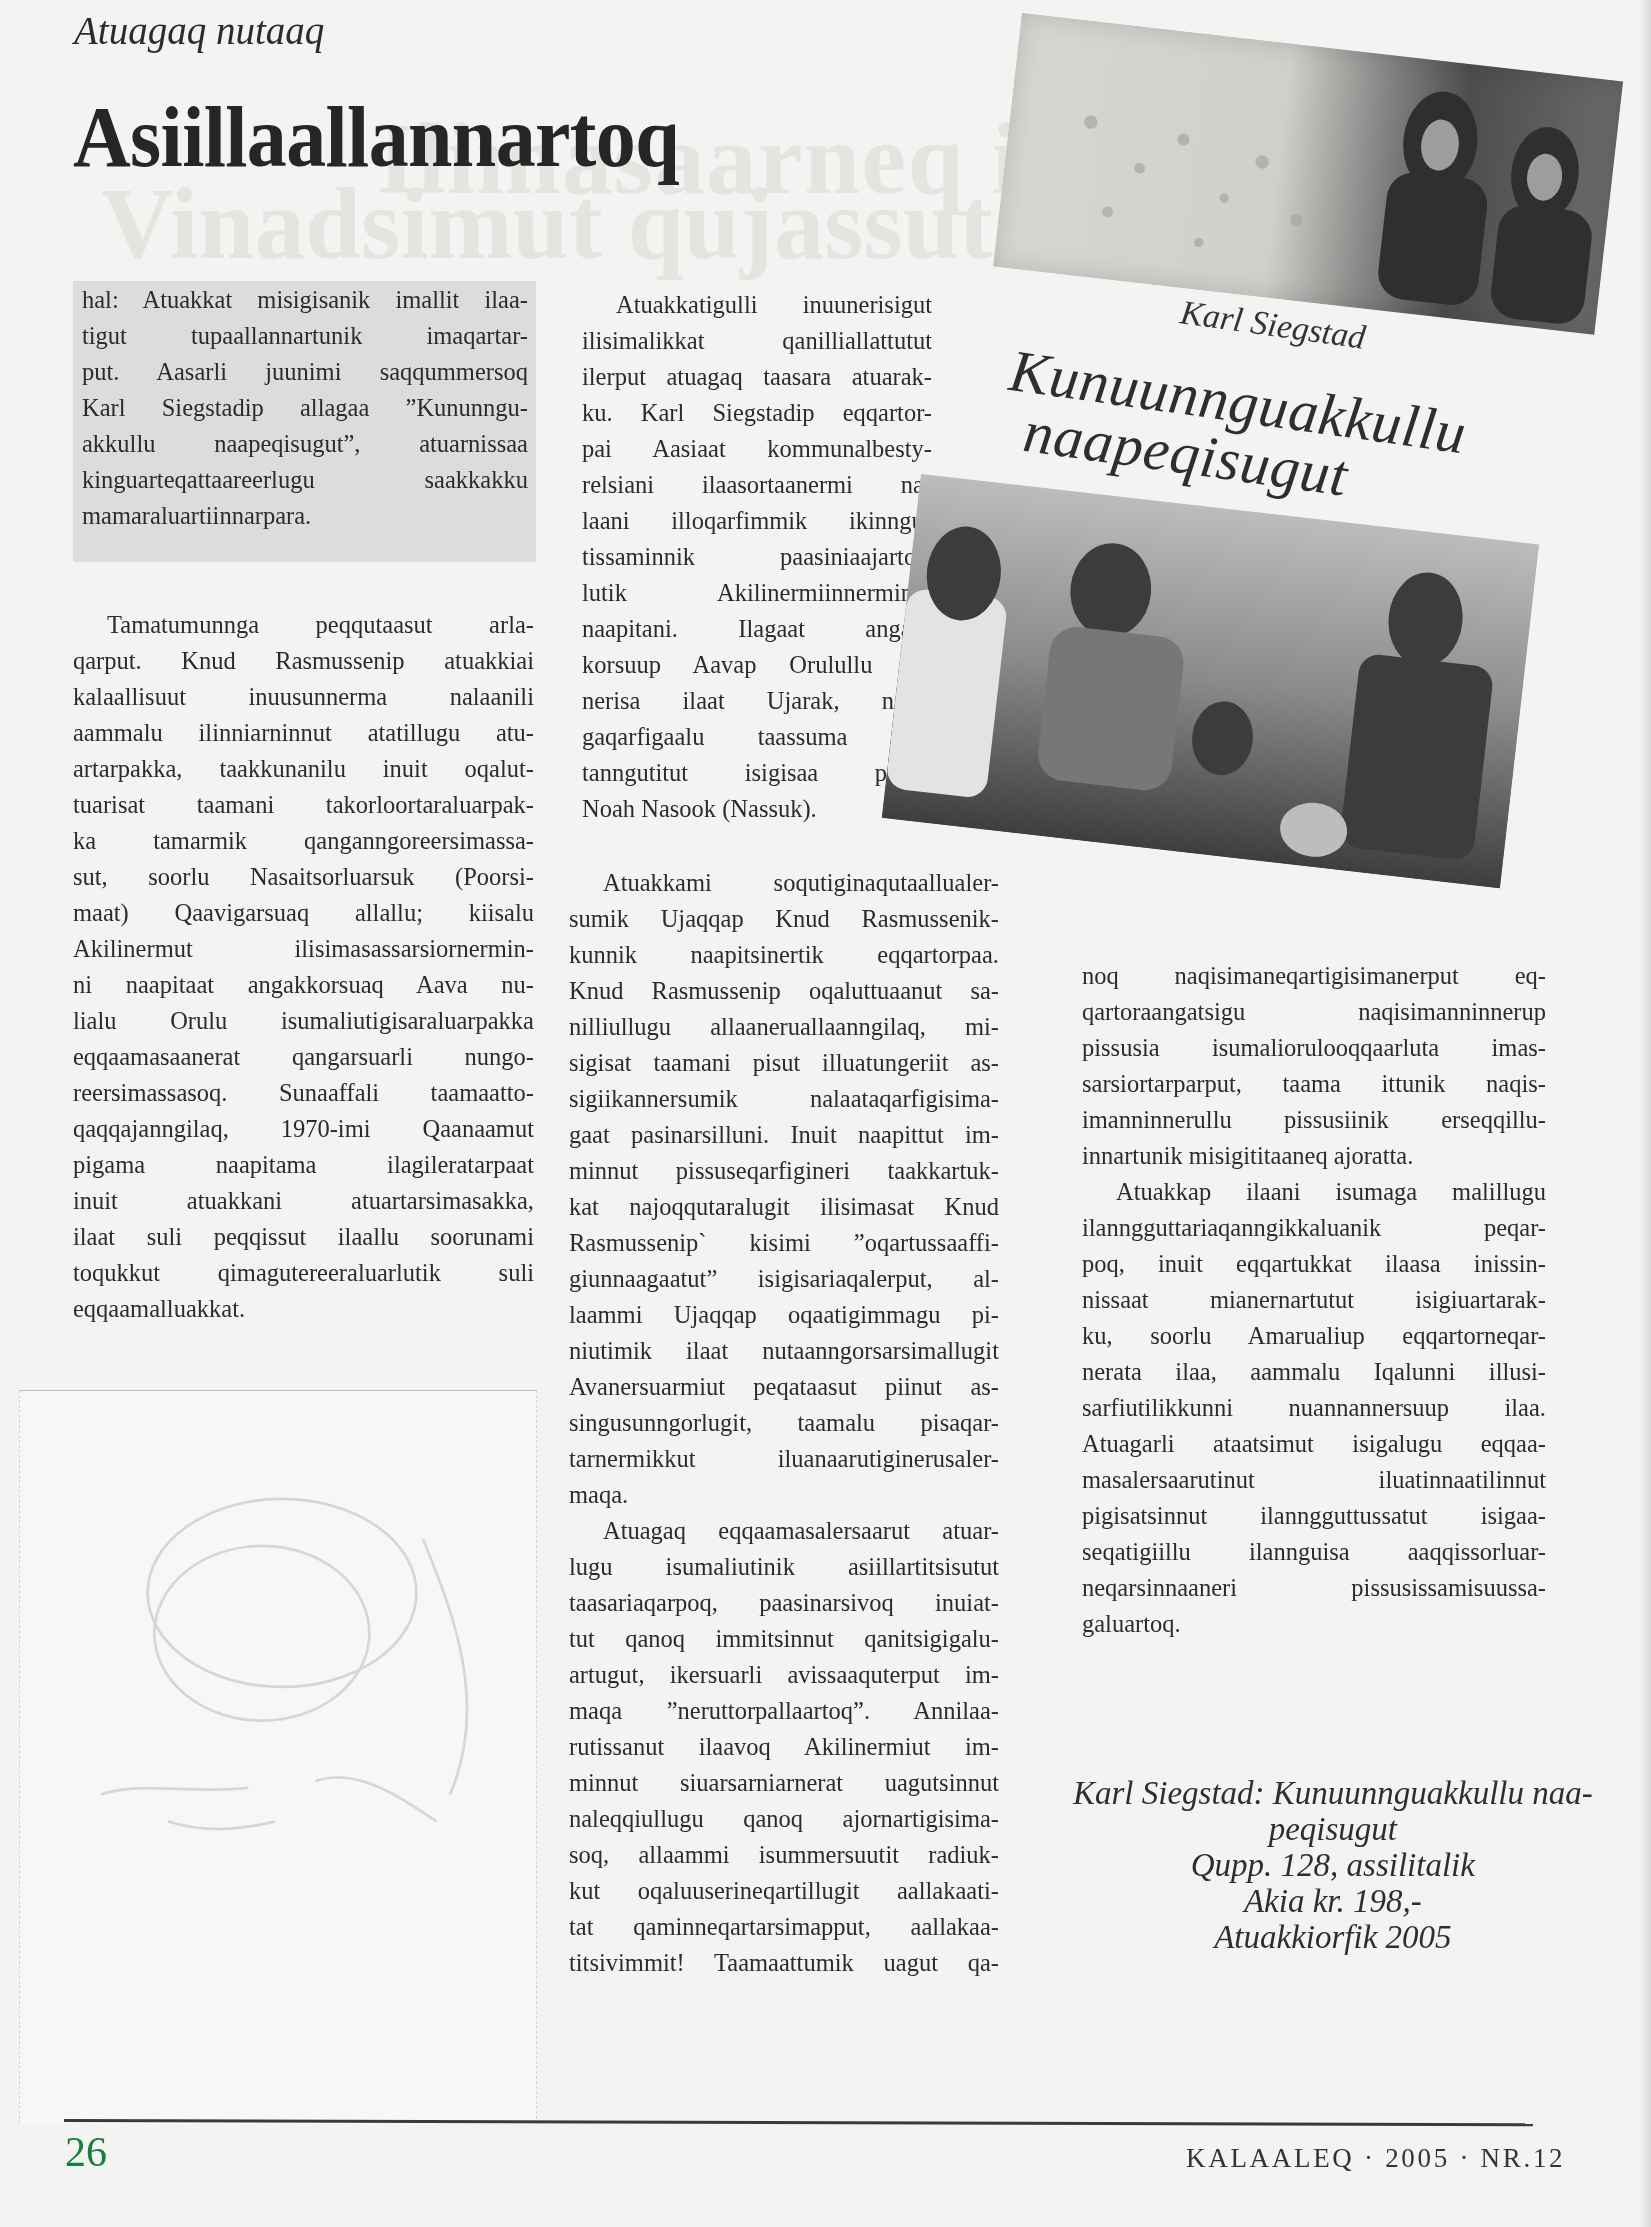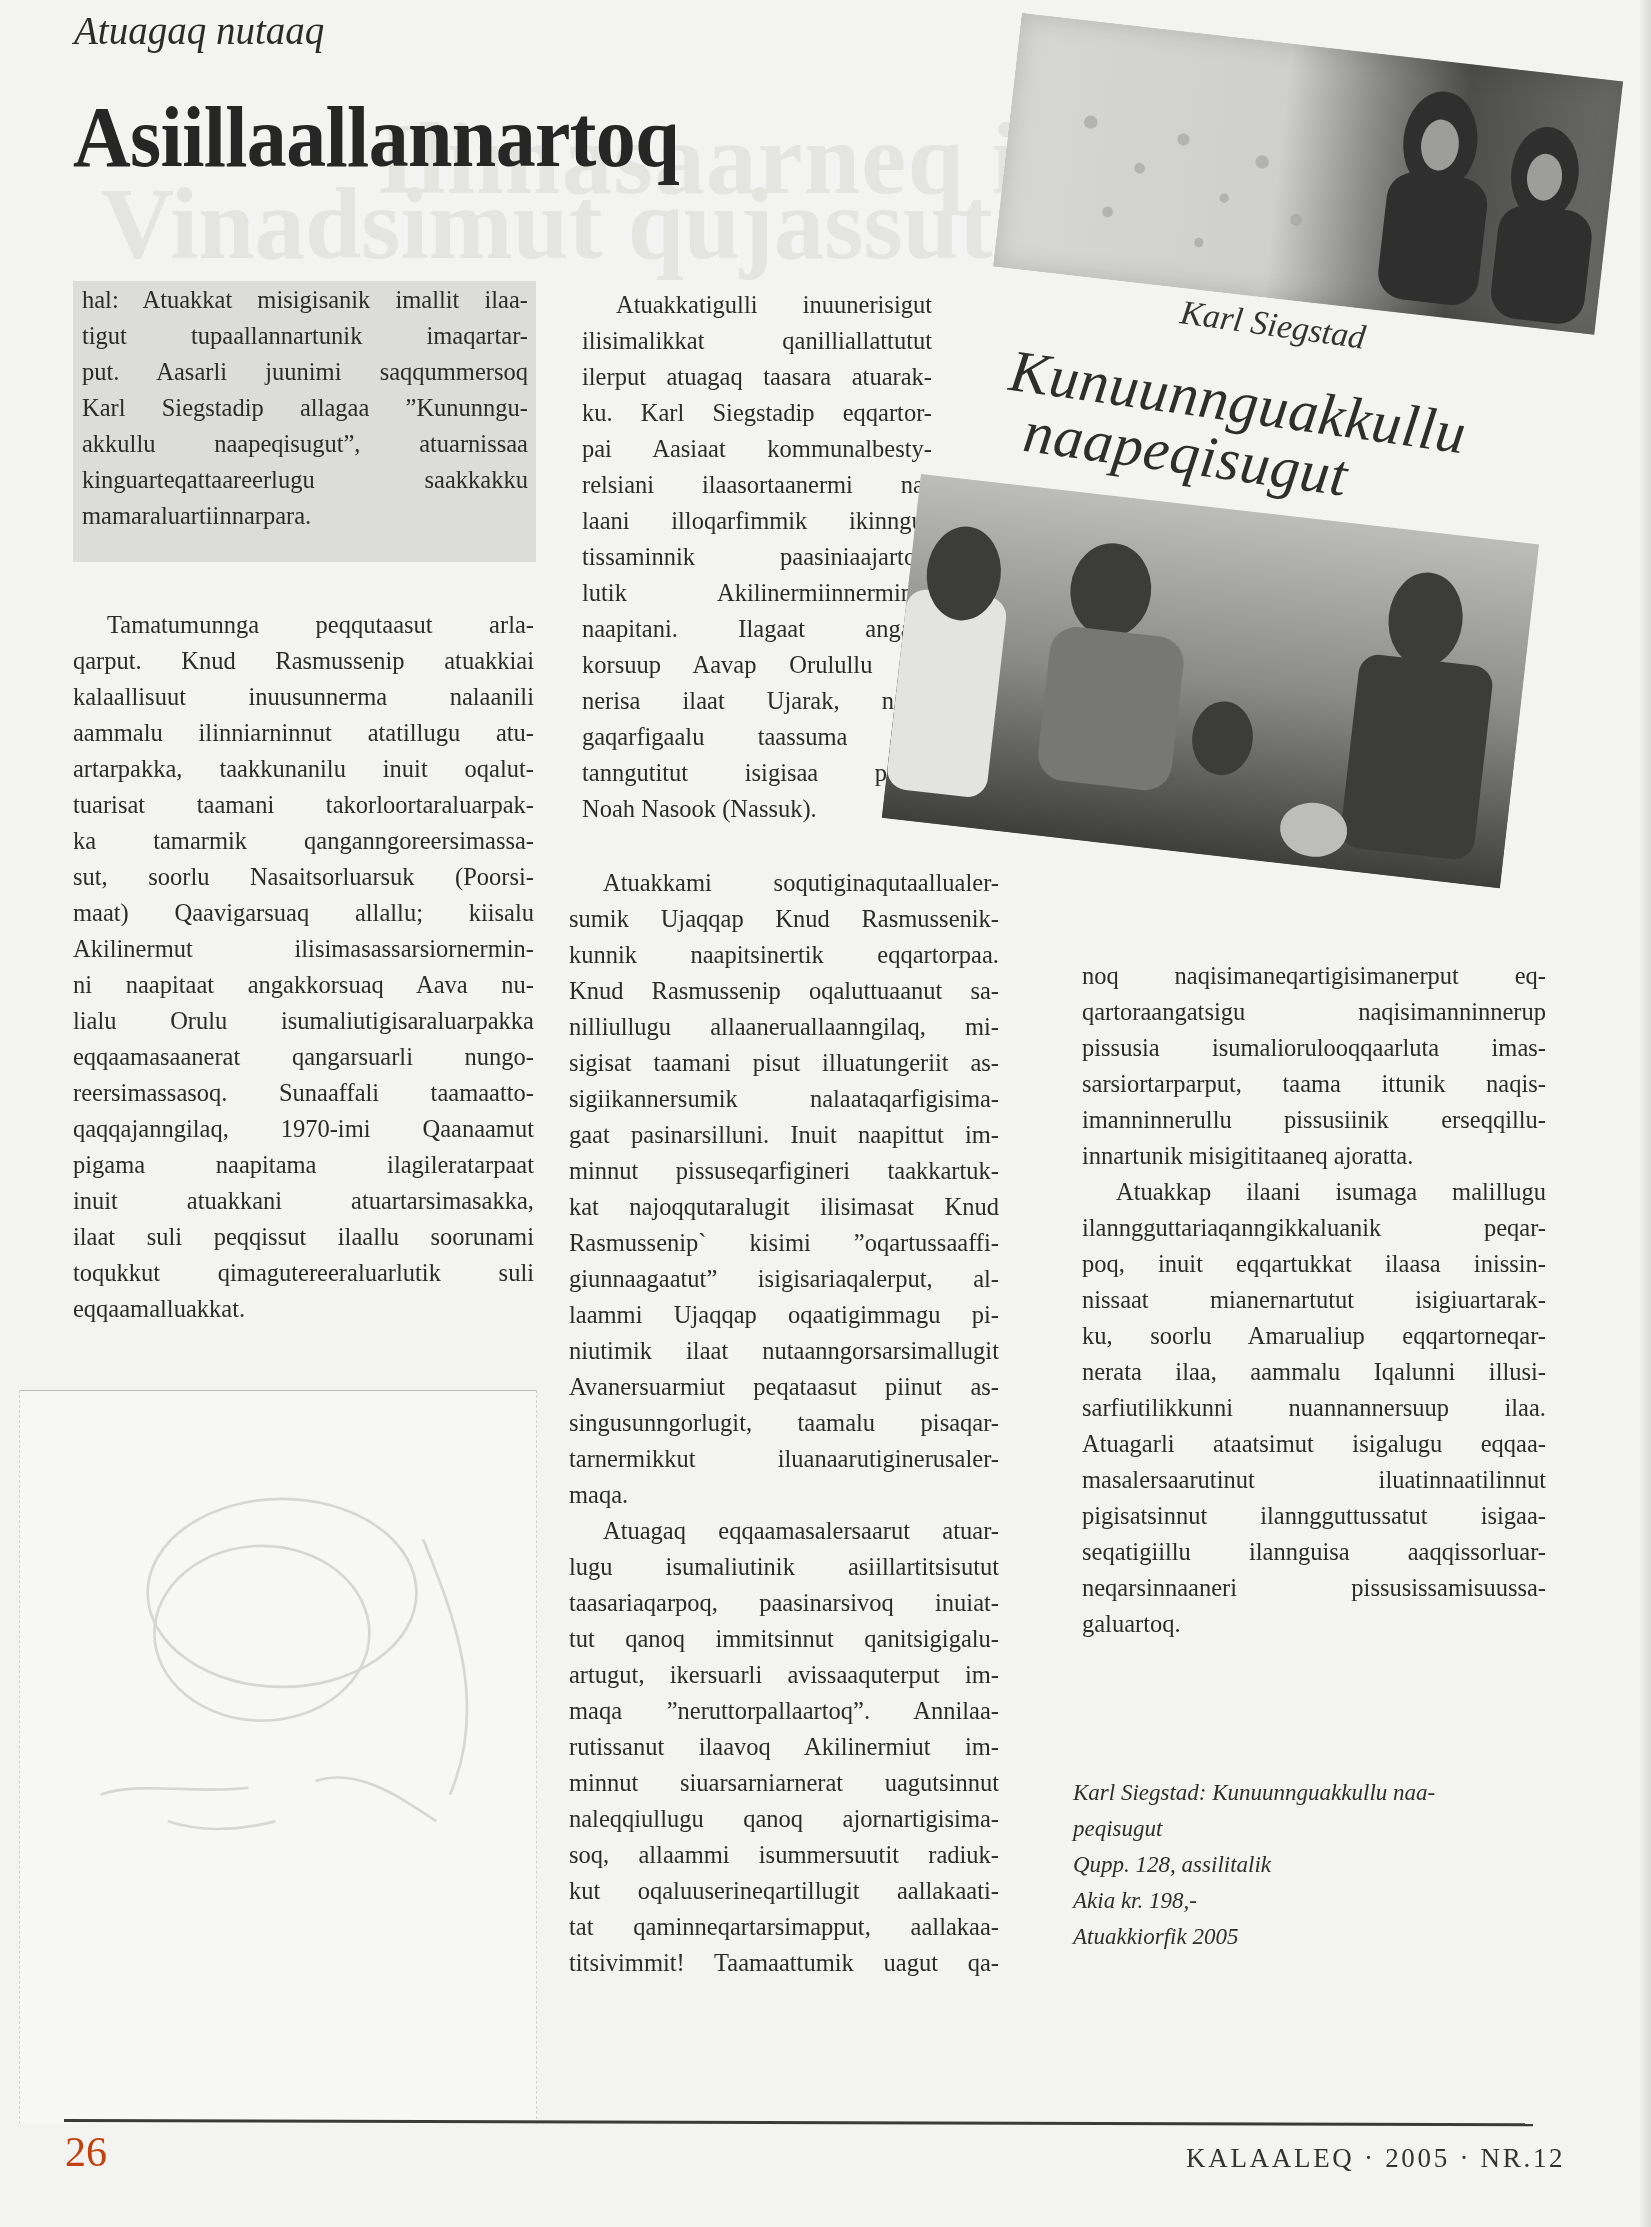--- a/index.html
+++ b/index.html
@@ -72,30 +72,30 @@
   }
   .cover-photo-bottom {
     position: absolute; left: 921px; top: 474px; width: 622px; height: 346px;
     transform: rotate(6.5deg); transform-origin: left top;
     background: linear-gradient(180deg, #c9c9c7 0%, #a9a9a7 40%, #5a5a59 70%, #444 100%);
   }
   .cover-photo-bottom svg { width: 100%; height: 100%; }
 
   .citation {
     position: absolute; left: 1073px; top: 1775px; font-style: italic;
-    font-size: 23px; line-height: 36px; color: #2e2e2e;
+    font-size: 33px; line-height: 36px; color: #2e2e2e; text-align: center;
   }
   .citation .line { display: block; white-space: nowrap; }
 
   .footer-rule {
     position: absolute; left: 64px; top: 2119px; width: 1469px; height: 3.4px;
     background: #3a3a3a; transform: rotate(0.17deg); transform-origin: left center;
   }
   .page-number {
-    position: absolute; left: 65px; top: 2128px; font-size: 42px; color: #c2410c;
+    position: absolute; left: 65px; top: 2128px; font-size: 42px; color: #15803d;
     font-family: "Liberation Serif", serif;
   }
   .masthead {
     position: absolute; left: 1186px; top: 2143px; font-size: 27px; letter-spacing: 2.7px;
     color: #333; font-family: "Liberation Serif", serif;
   }
   .binding-edge {
     position: absolute; right: 0; top: 0; width: 12px; height: 100%;
     background: linear-gradient(90deg, #f3f3f1, #d9d9d7);
   }

